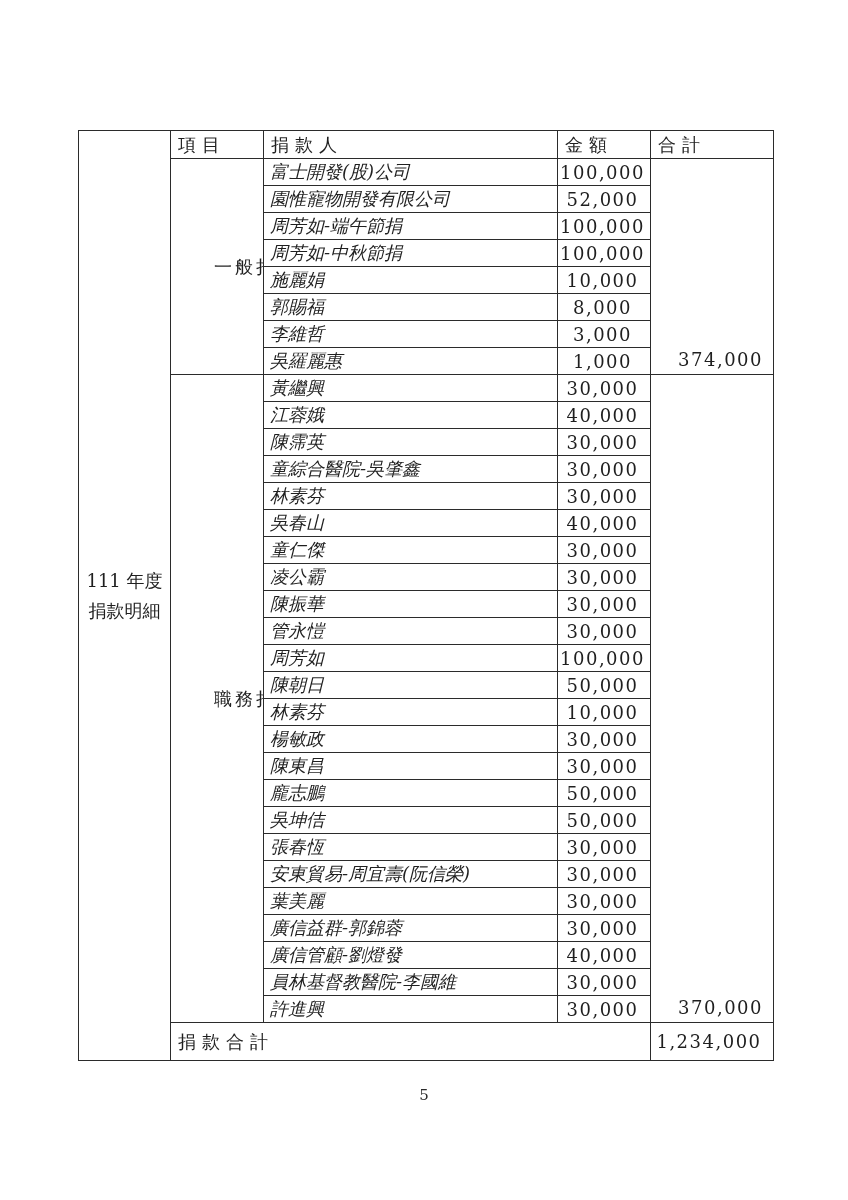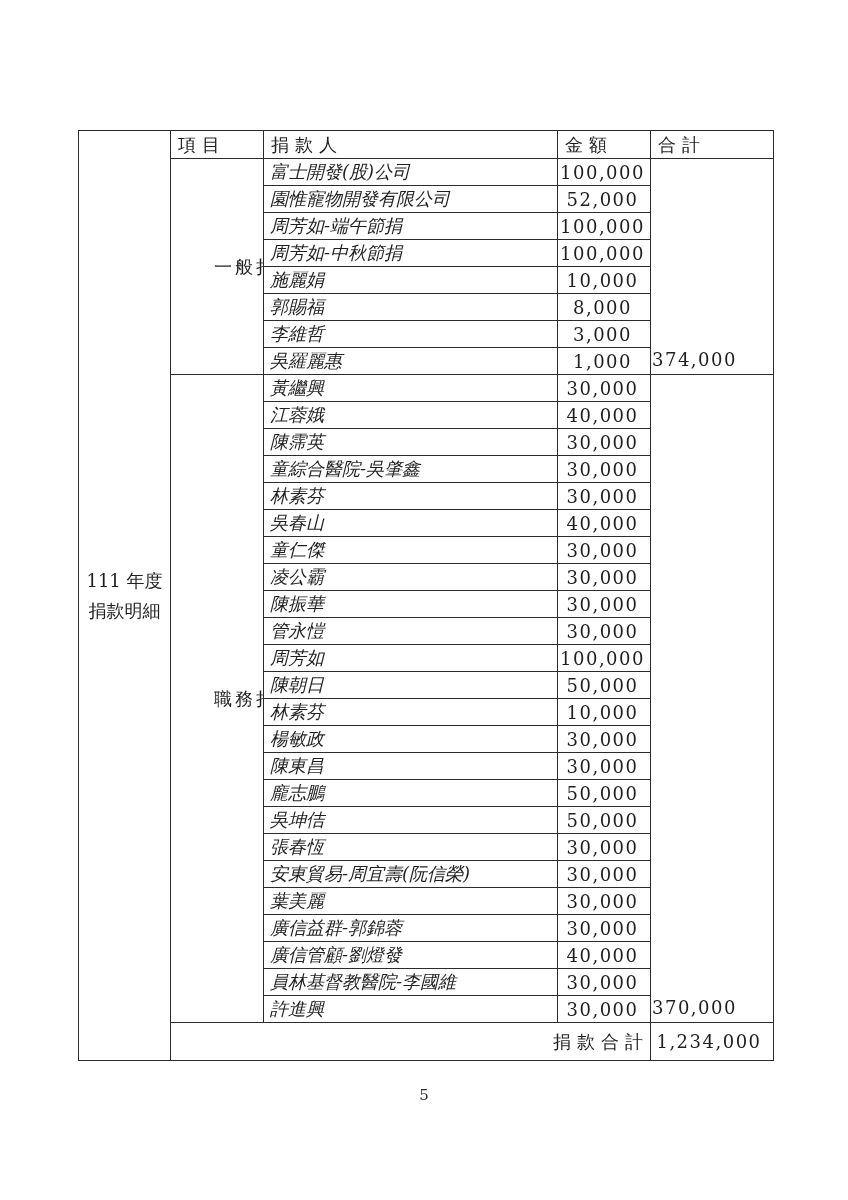--- a/index.html
+++ b/index.html
@@ -60,28 +60,28 @@
     padding-left: 6px;
     font-style: italic;
   }
   td.amt {
     text-align: center;
     vertical-align: middle;
     padding-right: 4px;
     letter-spacing: 1.5px;
   }
   td.subtotal {
-    text-align: left;
+    text-align: right;
     vertical-align: bottom;
-    padding-right: 3px;
+    padding-right: 10px;
     padding-bottom: 4px;
     letter-spacing: 1.5px;
   }
   td.footer-label {
-    text-align: right;
+    text-align: left;
     vertical-align: middle;
     letter-spacing: 6px;
     text-indent: 6px;
   }
   td.grand {
     text-align: center;
     vertical-align: middle;
     padding-right: 7px;
     letter-spacing: 1.5px;
   }

